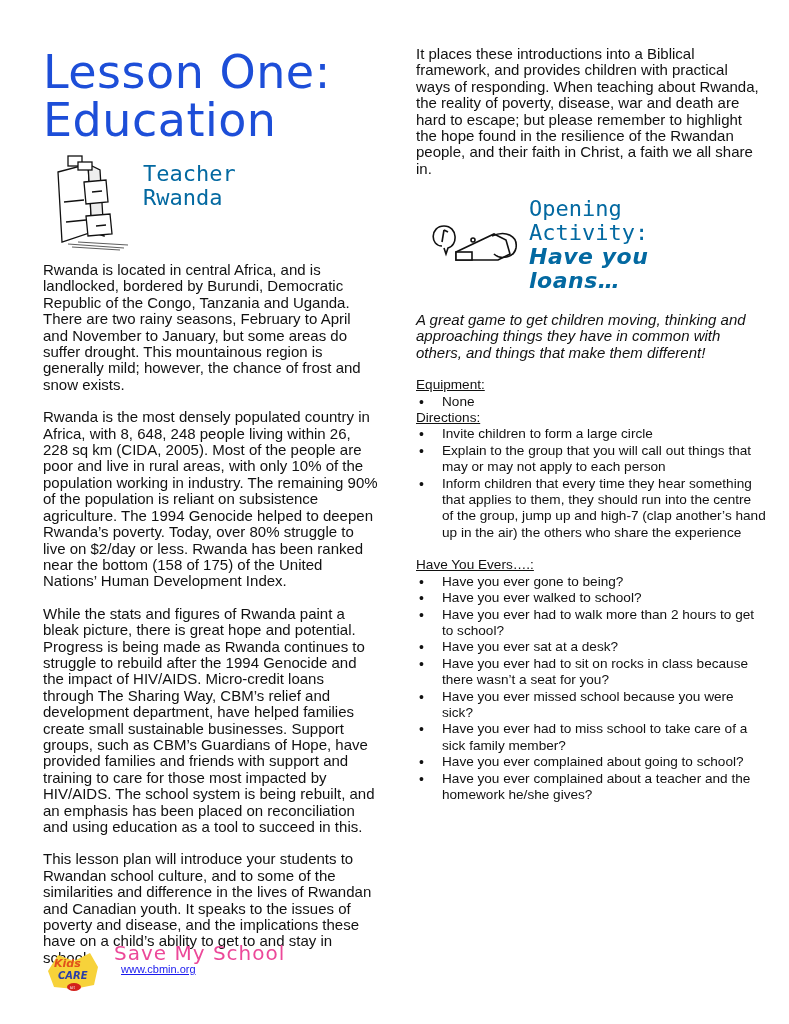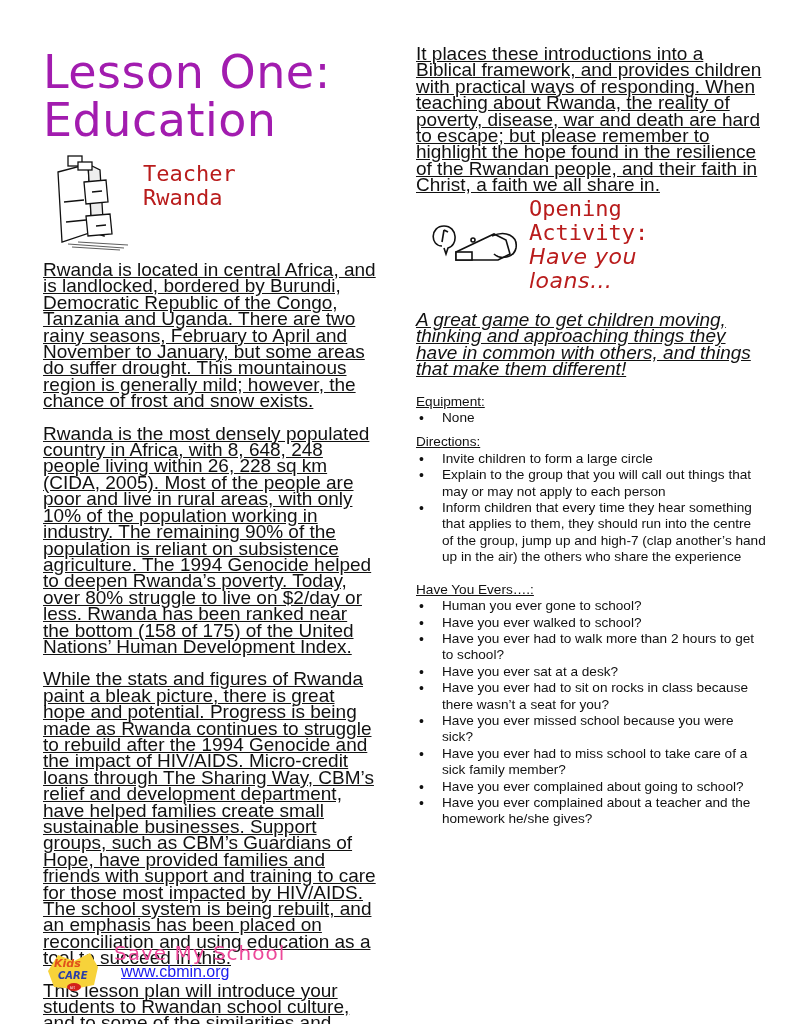--- a/index.html
+++ b/index.html
@@ -6,35 +6,35 @@
   body {
     width: 789px; height: 1024px; background: #ffffff; position: relative; overflow: hidden;
     font-family: "Liberation Sans", sans-serif; color: #111;
   }
   .col { position: absolute; top: 0; }
   .left { left: 43px; width: 335px; }
   .right { left: 416px; width: 350px; }
   .title {
     position: absolute; left: 43px; top: 48px; margin: 0;
     font-family: "DejaVu Sans", sans-serif; font-weight: normal;
-    font-size: 46px; line-height: 48px; color: #a21caf; letter-spacing: 0.5px;
+    font-size: 46px; line-height: 48px; color: #1d4ed8; letter-spacing: 0.5px;
   }
   .sec-head {
     font-family: "DejaVu Sans Mono", monospace; font-size: 22px; line-height: 24px;
-    color: #b91c1c; margin: 0; font-weight: normal;
+    color: #0369a1; margin: 0; font-weight: normal;
   }
-  .sec-head .it { font-style: italic; font-weight: normal; font-family: "DejaVu Sans", sans-serif; letter-spacing: 0.5px;}
-  p.body { font-size: 19px; line-height: 16.4px; margin: 0; text-decoration: underline; }
+  .sec-head .it { font-style: italic; font-weight: bold; font-family: "DejaVu Sans", sans-serif; letter-spacing: 0.5px;}
+  p.body { font-size: 15px; line-height: 16.4px; margin: 0; }
   .it-p { font-style: italic; }
   .u { text-decoration: underline; font-size: 13.6px; line-height: 16.4px; margin: 0; }
   ul.bl { list-style: none; margin: 0; padding: 0; }
   ul.bl li { position: relative; padding-left: 26px; font-size: 13.6px; line-height: 16.4px; }
   ul.bl li::before { content: "\2022"; position: absolute; left: 3px; top: 0; font-size: 14px; }
   .footer-title { font-family: "DejaVu Sans", sans-serif; font-size: 20px; letter-spacing: 1px; color:#ec4899; }
-  .link { color: #1a1aee; text-decoration: underline; font-size: 16px; }
+  .link { color: #1a1aee; text-decoration: underline; font-size: 11px; }
 </style>
 </head>
 <body>
 
 <h1 class="title">
   <span>Lesson One:</span><br>
   <span>Education</span>
 </h1>
 
 <div style="position:absolute;left:48px;top:152px;width:82px;height:100px;">
@@ -109,30 +109,30 @@
 </div>
 
 <div class="col right" style="top:312px;">
   <p class="body it-p">A great game to get children moving, thinking and approaching  things they have in common with others, and things that make them different!</p>
 
   <p class="u" style="margin-top:16px;">Equipment:</p>
   <ul class="bl">
     <li>None</li>
   </ul>
 
-  <p class="u" style="margin-top:8px;">Directions:</p>
+  <p class="u" style="margin-top:0;">Directions:</p>
   <ul class="bl">
     <li>Invite children to form a large circle</li>
     <li>Explain to the group that you will call out things that may or may not apply to each person</li>
     <li>Inform children that every time they hear something that applies to them, they should run into the centre of the group, jump up and high-7 (clap another’s hand up in the air) the others who share the experience</li>
   </ul>
 
   <p class="u" style="margin-top:16px;">Have You Evers….:</p>
   <ul class="bl">
-    <li>Human you ever gone to school?</li>
+    <li>Have you ever gone to being?</li>
     <li>Have you ever walked to school?</li>
     <li>Have you ever had to walk more than 2 hours to get to school?</li>
     <li>Have you ever sat at a desk?</li>
     <li>Have you ever had to sit on rocks in class because there wasn’t a seat for you?</li>
     <li>Have you ever missed school because you were sick?</li>
     <li>Have you ever had to miss school to take care of a sick family member?</li>
     <li>Have you ever complained about going to school?</li>
     <li>Have you ever complained about a teacher and the homework he/she gives?</li>
   </ul>
 </div>

